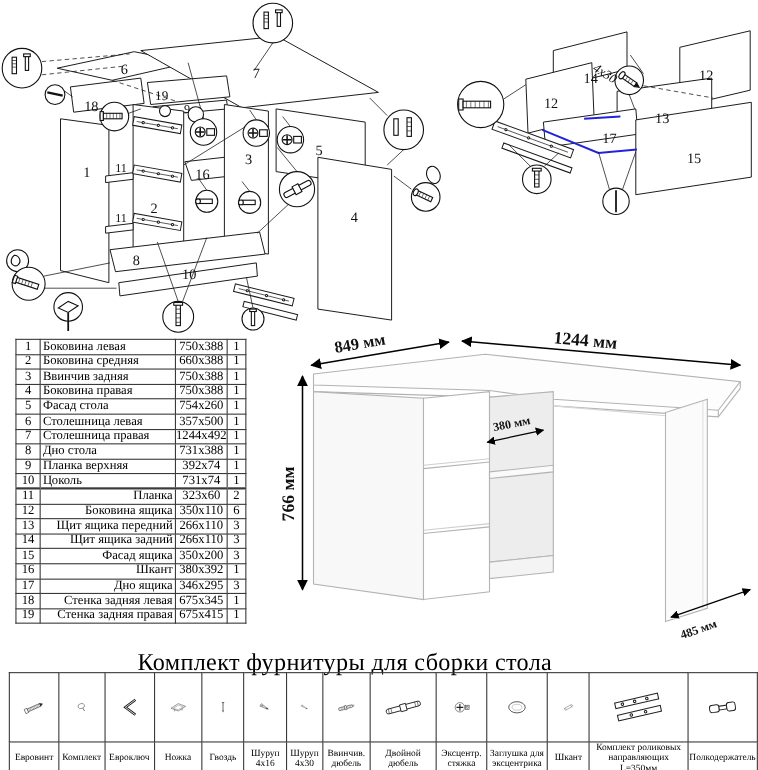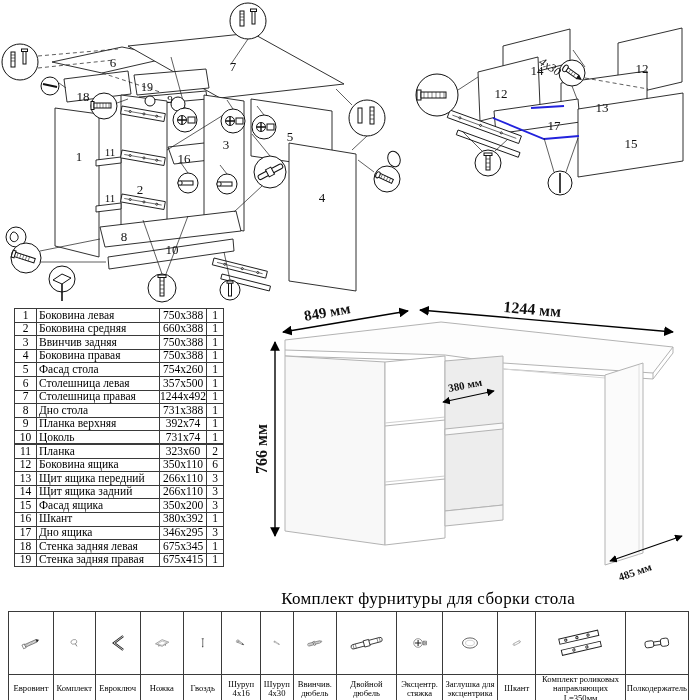--- a/index.html
+++ b/index.html
@@ -4,25 +4,25 @@
 <style>
   * { margin:0; padding:0; box-sizing:border-box; }
   html,body { width:689px; height:700px; background:#fff; font-family:"Liberation Serif",serif; color:#000; overflow:hidden; }
   .abs { position:absolute; }
   svg text { font-family:"Liberation Serif",serif; fill:#111; }
 
   
   #parts-table { left:14px; top:308px; border-collapse:collapse; table-layout:fixed; width:209px; }
   #parts-table td { border:1px solid #3a3a3a; font-size:11.5px; height:13.6px; line-height:1; padding:0 2px; white-space:nowrap; overflow:hidden; }
   #parts-table td.c { text-align:center; padding:0; }
-  #parts-table tr.sec2 td.nm { text-align:left; }
+  #parts-table tr.sec2 td.nm { text-align:right; }
   #parts-table tr.split td { border-top:2px solid #3a3a3a; }
 
   
-  #hw-title { left:125px; top:589px; width:450px; text-align:right; font-size:17px; letter-spacing:.3px; }
+  #hw-title { left:125px; top:589px; width:450px; text-align:left; font-size:22px; letter-spacing:.3px; }
   #hw-table { left:8px; top:611px; border-collapse:collapse; table-layout:fixed; }
   #hw-table td { border:1px solid #3a3a3a; text-align:center; vertical-align:middle; padding:12px; }
   #hw-table tr.icons td { height:40px; }
   #hw-table tr.names td { font-size:8.6px; line-height:1.08; height:22px; padding:0 1px; }
   #hw-table tr.qtys td { font-size:13.5px; height:17px; }
   .hw-svg { display:block; width:100%; height:38px; }
 </style>
 </head>
 <body>
 

